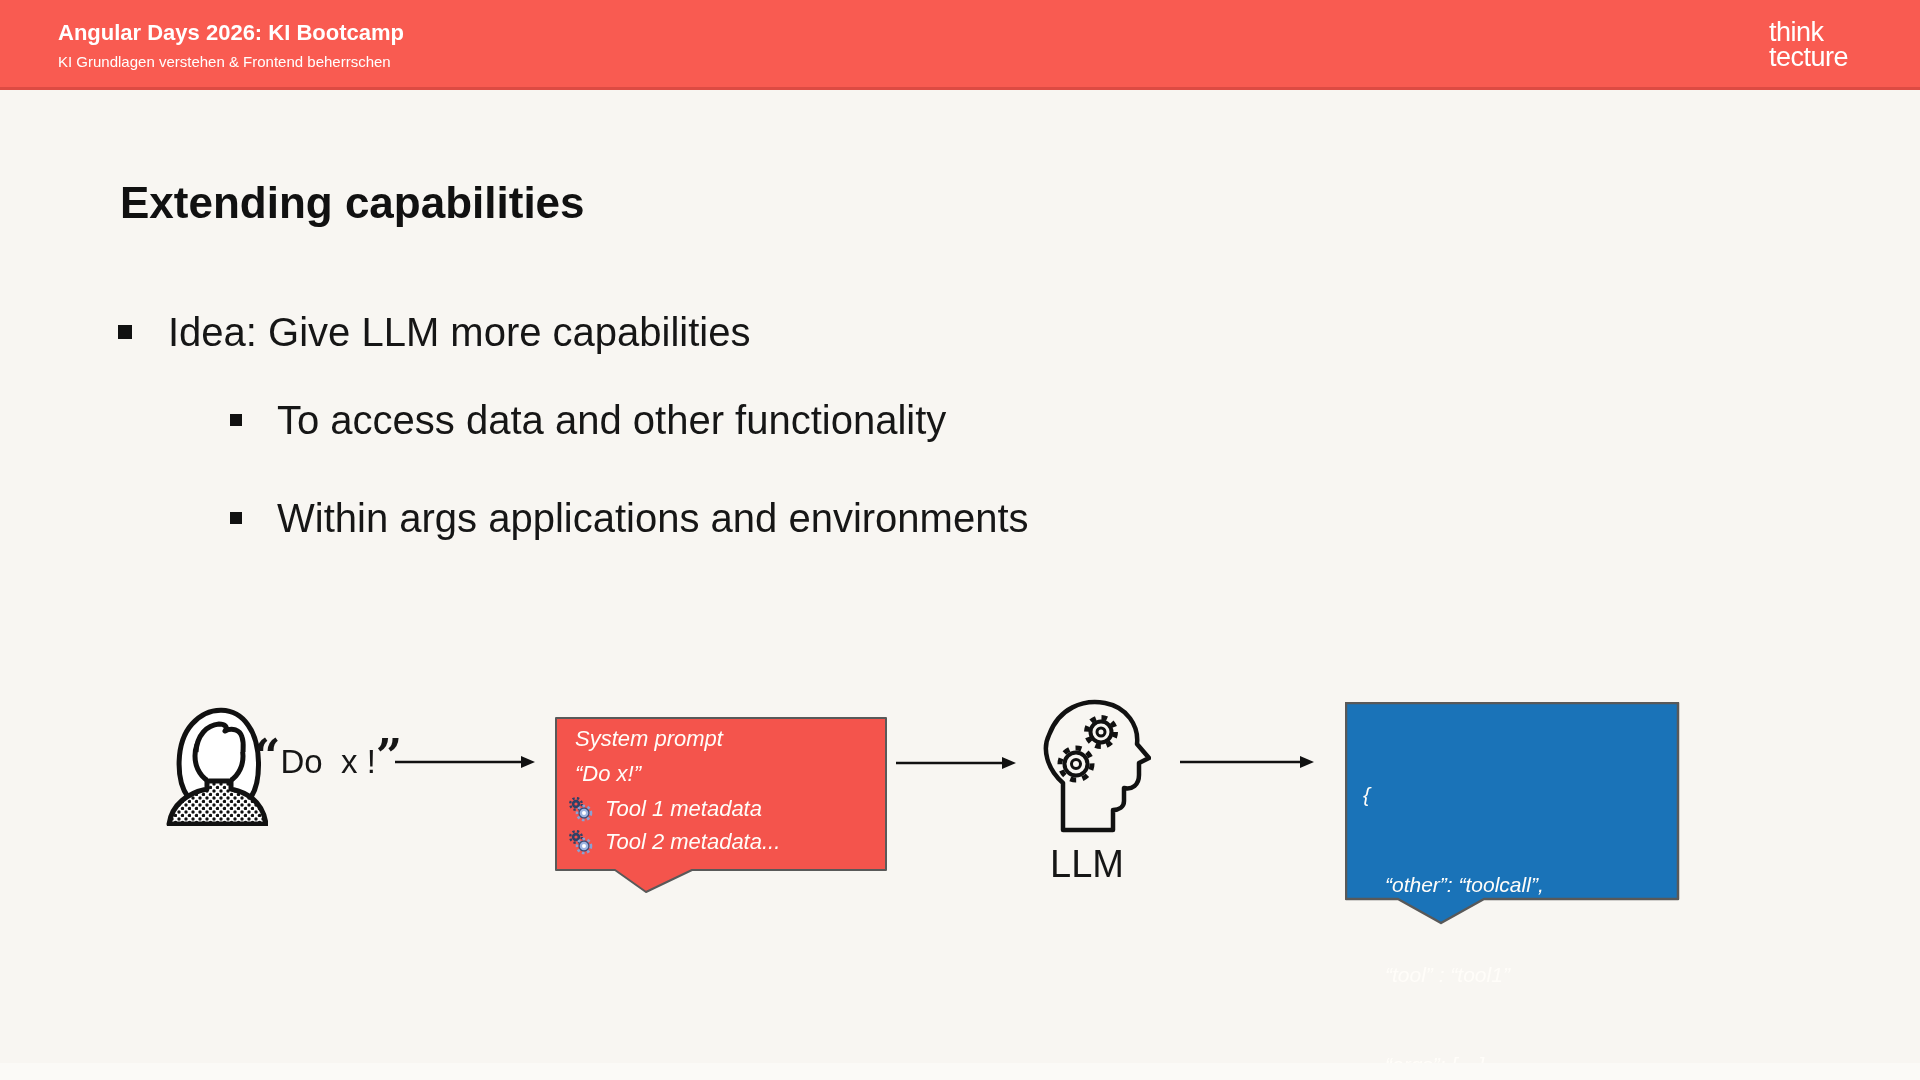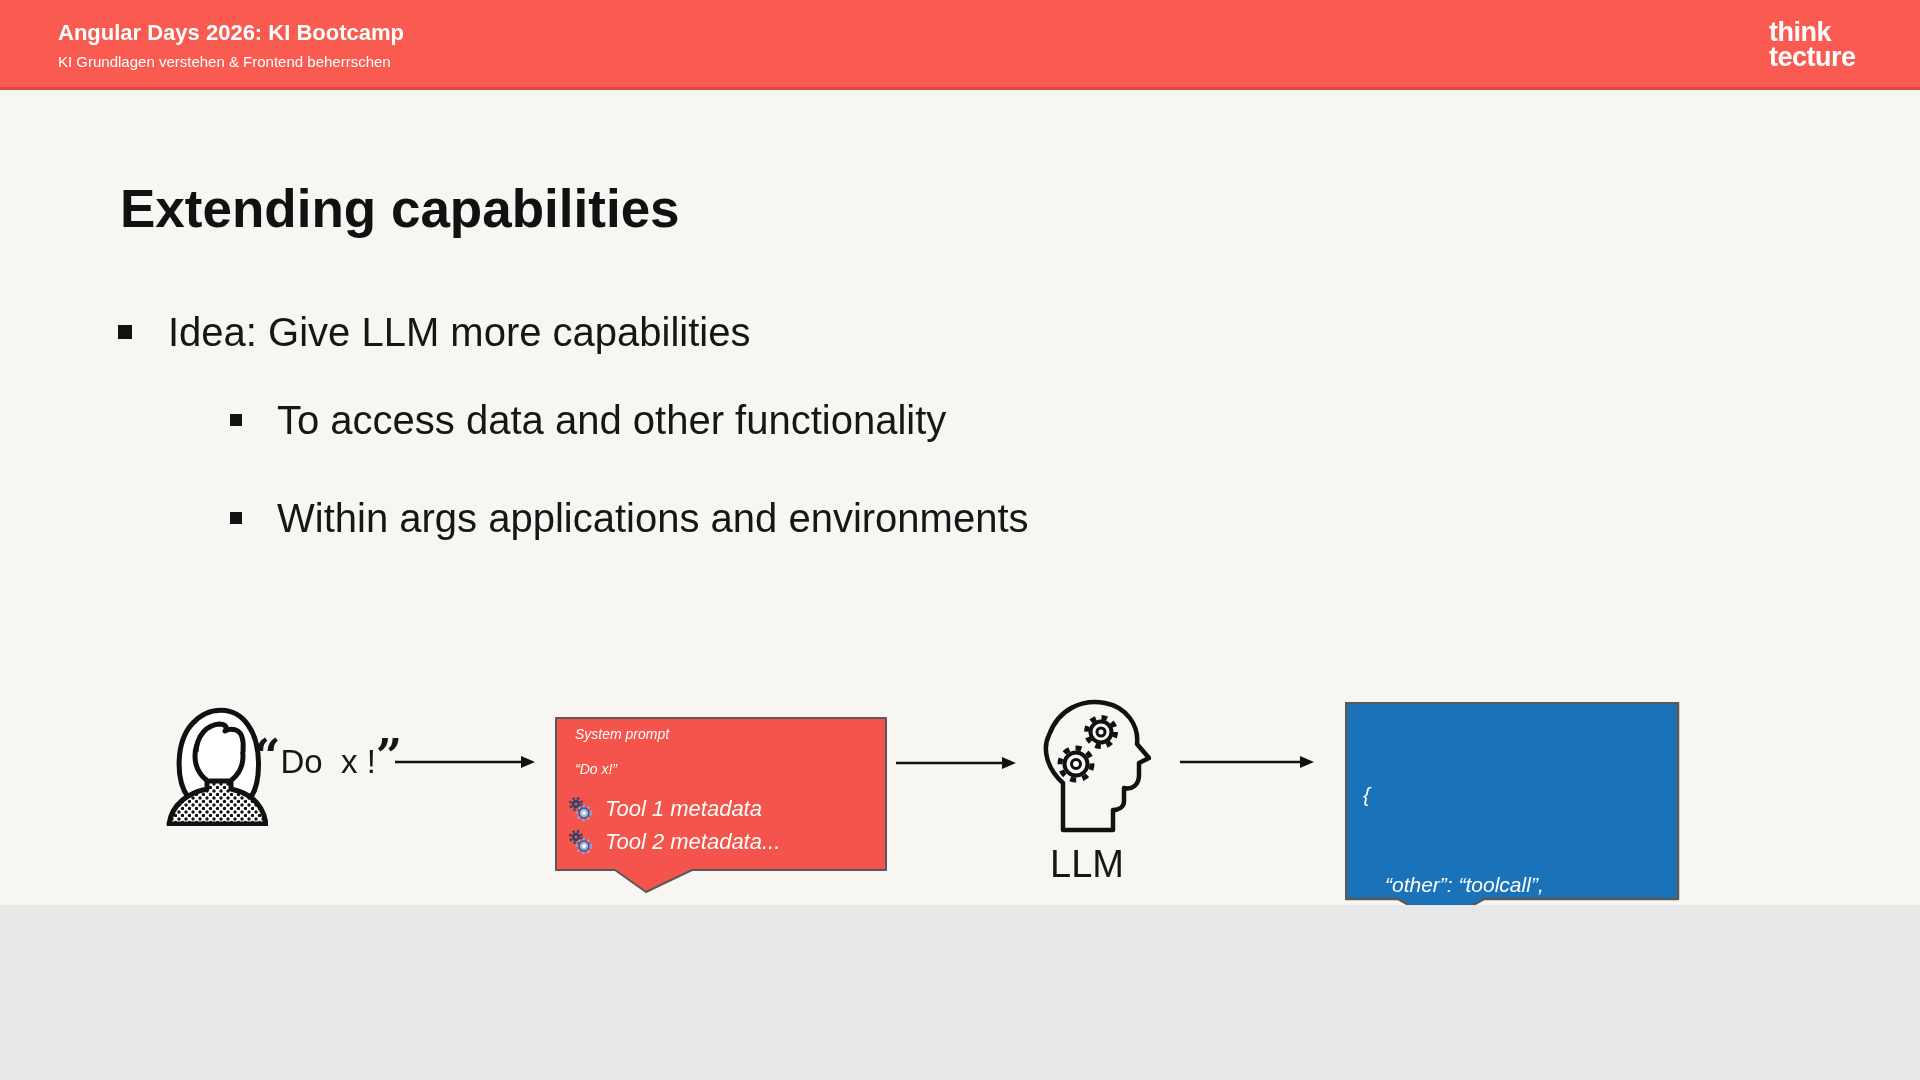--- a/index.html
+++ b/index.html
@@ -1,57 +1,57 @@
 <!DOCTYPE html>
 <html><head>
 <meta charset="utf-8">
 <style>
   html,body{margin:0;padding:0;background:#e8e8e8;}
   .slide{
-    position:relative;width:1920px;height:905px;overflow:hidden;
+    position:relative;width:1920px;height:1080px;overflow:hidden;
     background:#f8f6f2;
     font-family:"Liberation Sans",sans-serif;color:#161616;
   }
   
   .header{
     position:absolute;left:0;top:0;width:1920px;height:90px;
     background:#f95b51;border-bottom:3px solid #dd4b43;box-sizing:border-box;
   }
   .header-title{
     position:absolute;left:58px;top:20px;font-size:22px;font-weight:bold;color:#ffffff;
   }
   .header-subtitle{
     position:absolute;left:58px;top:53px;font-size:15px;color:#ffffff;
   }
   .logo{
-    position:absolute;left:1769px;top:20px;color:#ffffff;font-weight:bold;
+    position:absolute;left:1769px;top:20px;color:#ffffff;font-weight:normal;
     font-size:27px;line-height:25px;letter-spacing:-0.5px;
   }
   
   .slide-title{
     position:absolute;left:120px;top:178px;margin:0;
-    font-size:53px;font-weight:bold;color:#111;
+    font-size:44px;font-weight:bold;color:#111;
   }
   .bullet-row{position:absolute;display:flex;align-items:center;height:48px;font-size:40px;}
   .bullet-row .sq{flex:0 0 auto;background:#111;}
   .b1{left:118px;}
   .b1 .sq{width:14px;height:14px;margin-right:36px;}
   .b2{left:230px;}
   .b2 .sq{width:12px;height:12px;margin-right:35px;}
   
   .abs{position:absolute;}
   .user-quote{
     position:absolute;left:254px;top:736px;height:52px;display:flex;align-items:center;
     font-size:33px;white-space:pre;
   }
   .qmark{
     font-family:"DejaVu Serif",serif;font-weight:bold;font-size:46px;
     line-height:0;position:relative;top:-6px;
   }
-  .bubble-text{position:absolute;color:#fffdf9;font-style:italic;font-size:14px;white-space:nowrap;}
+  .bubble-text{position:absolute;color:#fffdf9;font-style:italic;font-size:22px;white-space:nowrap;}
   .tool-row{position:absolute;display:flex;align-items:center;color:#fffdf9;font-style:italic;font-size:22px;white-space:nowrap;}
   .tool-row svg{margin-right:10px;}
   .resp-lines{
     position:absolute;left:1363px;top:720px;color:#fffdf9;font-style:italic;
     font-size:21px;line-height:30px;white-space:pre;
   }
   .resp-lines .ind{padding-left:22px;}
   .llm-label{
     position:absolute;left:1027px;top:843px;width:120px;text-align:center;font-size:38px;
   }

